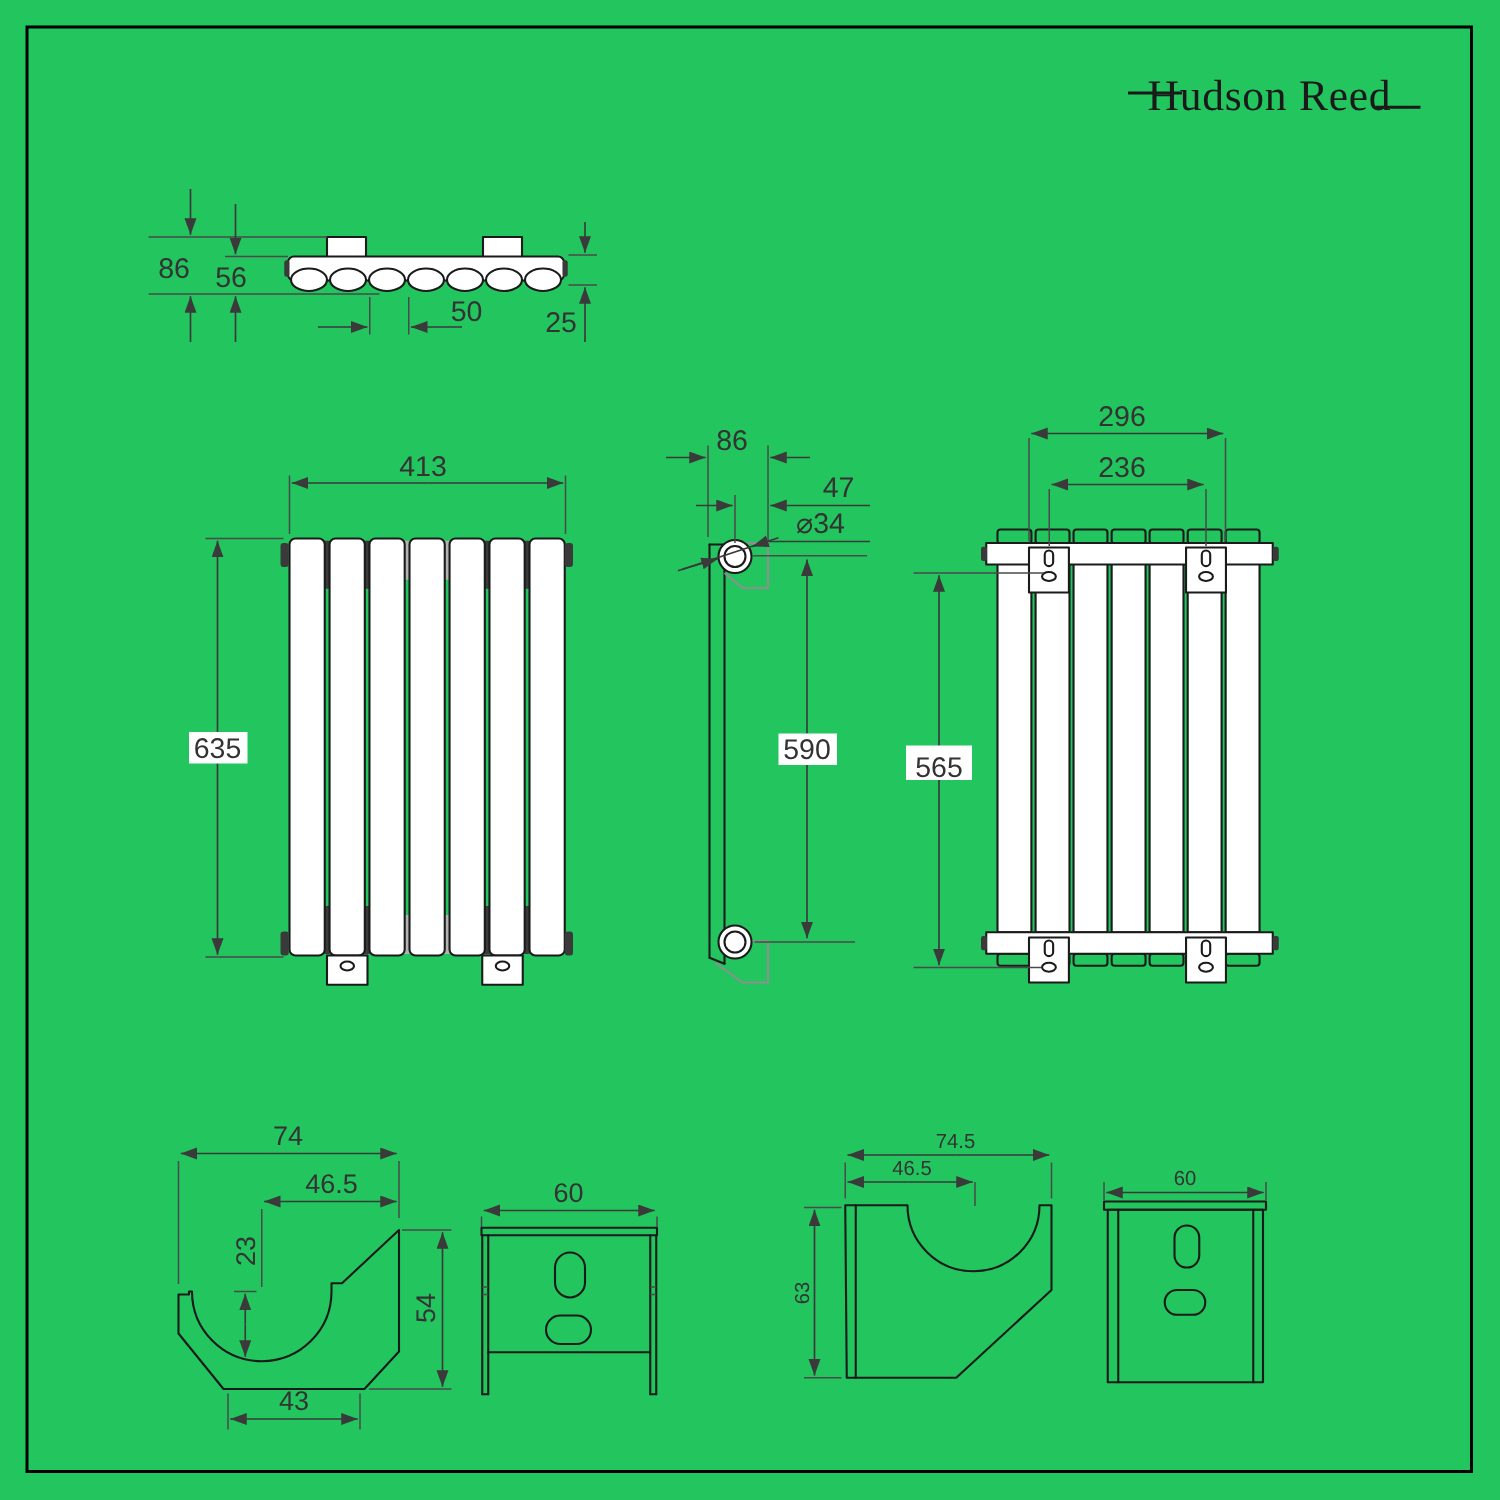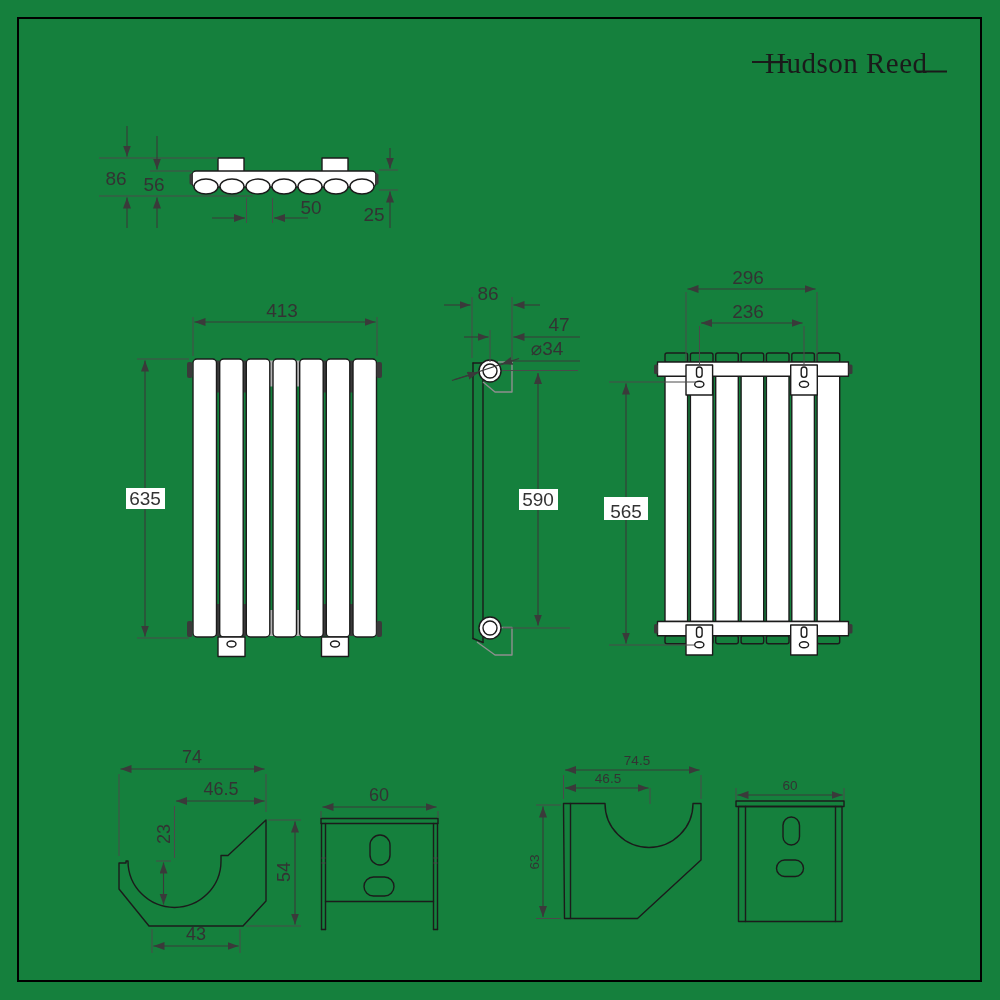--- a/index.html
+++ b/index.html
@@ -1,16 +1,16 @@
 <!DOCTYPE html>
 <html><head>
 <meta charset="utf-8">
 <style>
   html,body{margin:0;padding:0;background:#fff}
-  .page{width:1000px;height:1000px;position:relative;background:#15803d}
+  .page{width:1000px;height:1000px;position:relative;background:#22c55e}
   svg{display:block}
   .o  {stroke:#1b1b1b;stroke-width:1.4;fill:none;stroke-linejoin:round;stroke-linecap:round}
   .ow {stroke:#1b1b1b;stroke-width:1.4;fill:#fff;stroke-linejoin:round}
   .g  {stroke:#8f8f8f;stroke-width:1.4;fill:none;stroke-linejoin:round}
   .d  {stroke:#3a3a3a;stroke-width:1.1;fill:none}
   .x  {stroke:#4a4a4a;stroke-width:1;fill:none}
   .dk {fill:#3a3a3a;stroke:none}
   .lt {fill:#b3b3b3;stroke:none}
   .halo{fill:#fff;stroke:none}
   text.t{font-family:"Liberation Sans",sans-serif;font-size:19px;fill:#333;text-anchor:middle}

